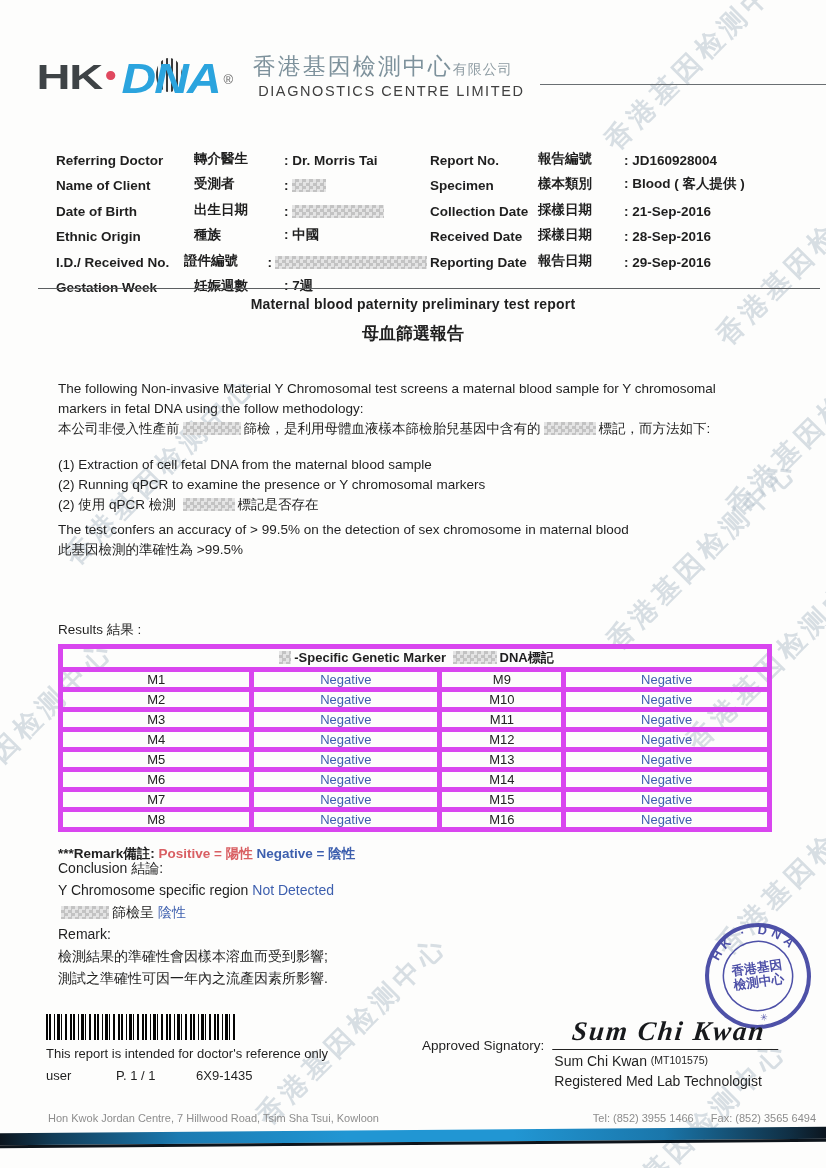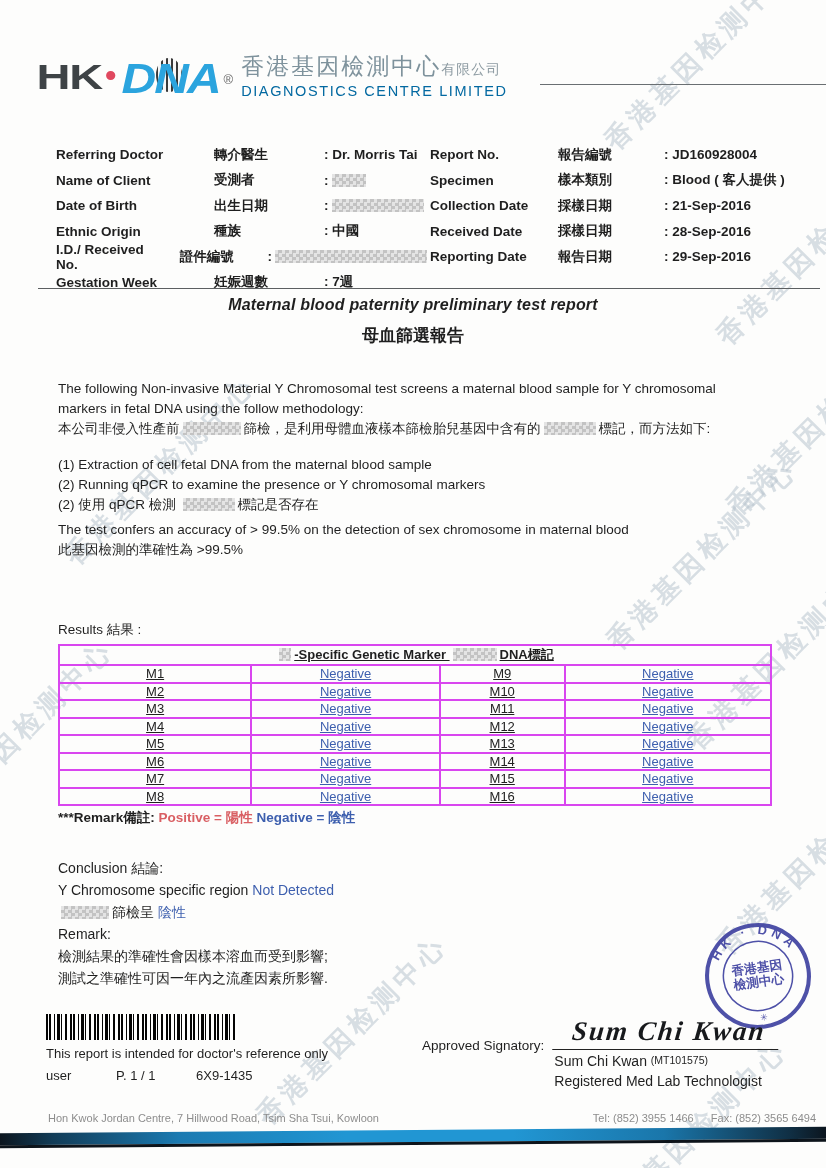--- a/index.html
+++ b/index.html
@@ -16,59 +16,59 @@
   .logo-mark { position:relative; display:flex; align-items:center; height:56px; }
   .hk { font-weight:900; font-size:42px; color:#3e4346; letter-spacing:-1px; transform:scale(1.12,.82); display:inline-block; }
   .dot { color:#e0485f; font-size:34px; margin:0 3px 6px 6px; }
   .dna-wrap { position:relative; display:inline-block; margin-left:2px; }
   .dna-globe { position:absolute; left:34px; top:7px; width:26px; height:34px; border-radius:50%;
                background:repeating-linear-gradient(90deg,#3a3a3a 0 2px,#f7f7f7 2px 5px); z-index:0; }
   .dna { position:relative; z-index:1; font-weight:700; font-style:italic; font-size:48px; color:#2ba4de;
          letter-spacing:-2px; transform:scaleY(.88); display:inline-block; }
   .reg { font-size:13px; color:#666; vertical-align:top; margin:2px 2px 0 4px; }
   .logo-names { margin-left:6px; padding-top:4px; }
-  .logo-cn { font-size:23px; color:#7e929c; letter-spacing:2px; font-weight:500; line-height:24px; white-space:nowrap; }
+  .logo-cn { font-size:23px; color:#7e929c; letter-spacing:2px; font-weight:500; line-height:24px; white-space:nowrap;text-align:center; }
   .logo-cn .suffix { font-size:14px; color:#8d9ba2; letter-spacing:1px; }
-  .logo-en { font-size:14.5px; color:#0369a1; letter-spacing:1.6px; margin-top:2px; white-space:nowrap; }
+  .logo-en { font-size:14.5px; color:#404040; letter-spacing:1.6px; margin-top:2px; white-space:nowrap;margin-left:17px; }
   .rule-logo { position:absolute; left:540px; right:0; top:84px; border-top:1.5px solid #6a6f72; }
   .rule-mid  { position:absolute; left:38px; right:6px; top:288px; border-top:1.5px solid #5c5f61; }
 
   
   .fields { position:absolute; top:142px; left:56px; right:30px; display:flex; }
   .fcol-left  { width:374px; }
   .fcol-right { width:366px; }
-  .frow { display:flex; height:25.5px; align-items:center; font-size:13.5px; font-weight:600;gap:20px; }
+  .frow { display:flex; height:25.5px; align-items:flex-end; font-size:13.5px; font-weight:600; }
   .fcol-left  .fen { width:138px; } .fcol-left  .fzh { width:90px; }
   .fcol-right .fen { width:108px; } .fcol-right .fzh { width:86px; }
   .fval { white-space:nowrap; }
 
   .redact { display:inline-block; height:13px; vertical-align:-2px; margin:0 3px;
             background:repeating-conic-gradient(#c3c3c3 0% 25%, #e4e4e4 0% 50%) 0 0 / 7px 7px; }
   .w12{width:12px}.w44{width:44px}.w48{width:48px}.w52{width:52px}.w58{width:58px}
 
   
   .title-block { position:absolute; top:296px; left:0; right:0; text-align:center; }
-  .title-en { font-size:16px; font-weight:700; letter-spacing:.2px;font-style:italic; }
+  .title-en { font-size:14px; font-weight:700; letter-spacing:.2px; }
   .title-zh { font-size:17px; font-weight:700; margin-top:10px; }
 
   
   .sec-intro { position:absolute; top:379px; left:58px; width:718px; font-size:13.5px; line-height:20px; font-weight:500; }
   .sec-intro p { margin:0; }
   .gap16 { margin-bottom:16px !important; } .gap20 { margin-bottom:20px !important; } .gap5 { margin-bottom:5px !important; }
 
   
   .sec-results { position:absolute; top:621px; left:58px; width:718px; }
   .results-label { font-size:13.5px; font-weight:500; margin-bottom:5px; }
   table.results { width:714px; border-collapse:collapse; table-layout:fixed; }
-  table.results th, table.results td { border:2px solid #d946ef; font-size:13px; text-align:center; padding:0; height:17.5px;text-decoration:underline; }
+  table.results th, table.results td { border:5px solid #d946ef; font-size:13px; text-align:center; padding:0; height:17.5px; }
   table.results th { font-weight:700; }
   col.c1{width:27%} col.c2{width:26.5%} col.c3{width:17.5%} col.c4{width:29%}
   td.marker { font-weight:500; color:#222; }
   td.neg { font-weight:500;margin-left:48px; }
-  .remark-line { margin-top:3px; font-size:13.5px; font-weight:600; }
+  .remark-line { margin-top:13px; font-size:13.5px; font-weight:600; }
 
   
   .sec-conclusion { position:absolute; top:857px; left:58px; width:520px; font-size:14px; line-height:22px; font-weight:500; }
 
   
   .stamp { position:absolute; left:702px; top:920px; width:112px; height:112px; transform:rotate(-8deg); opacity:.9; }
 
   
   .sec-bottomleft { position:absolute; left:46px; top:1014px; }
   .barcode { width:192px; height:26px;

